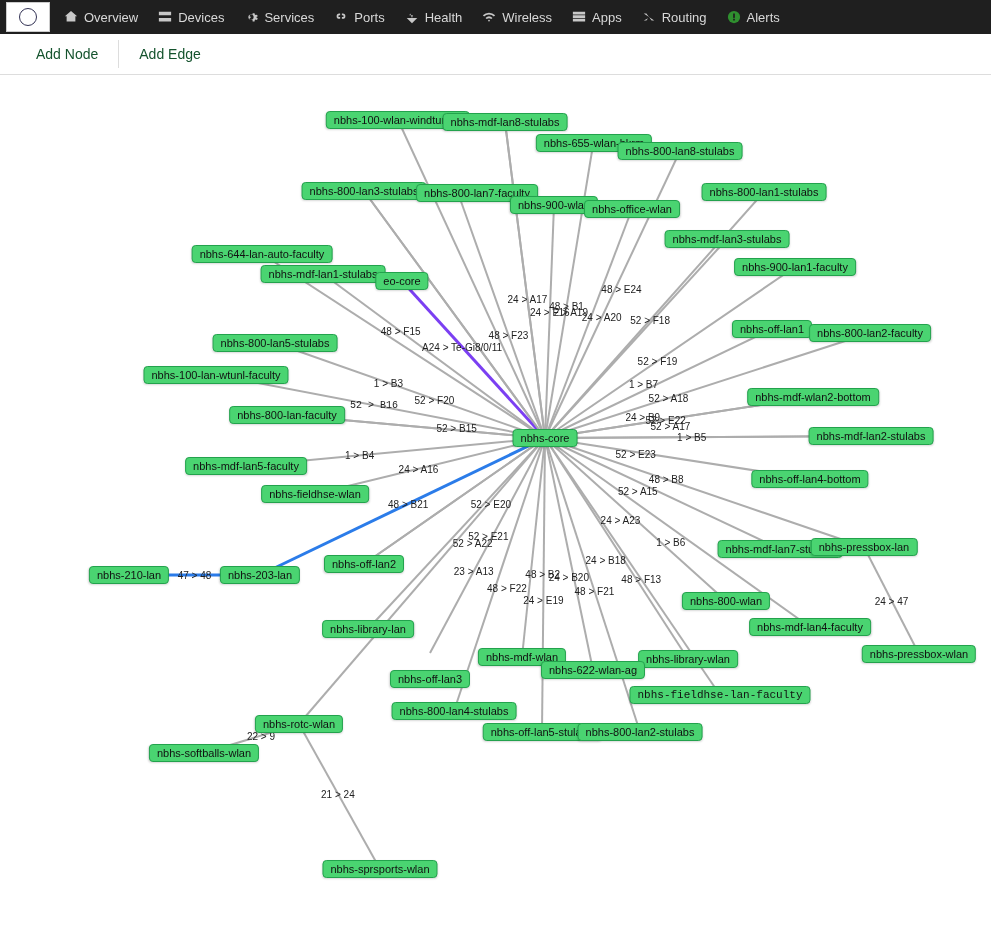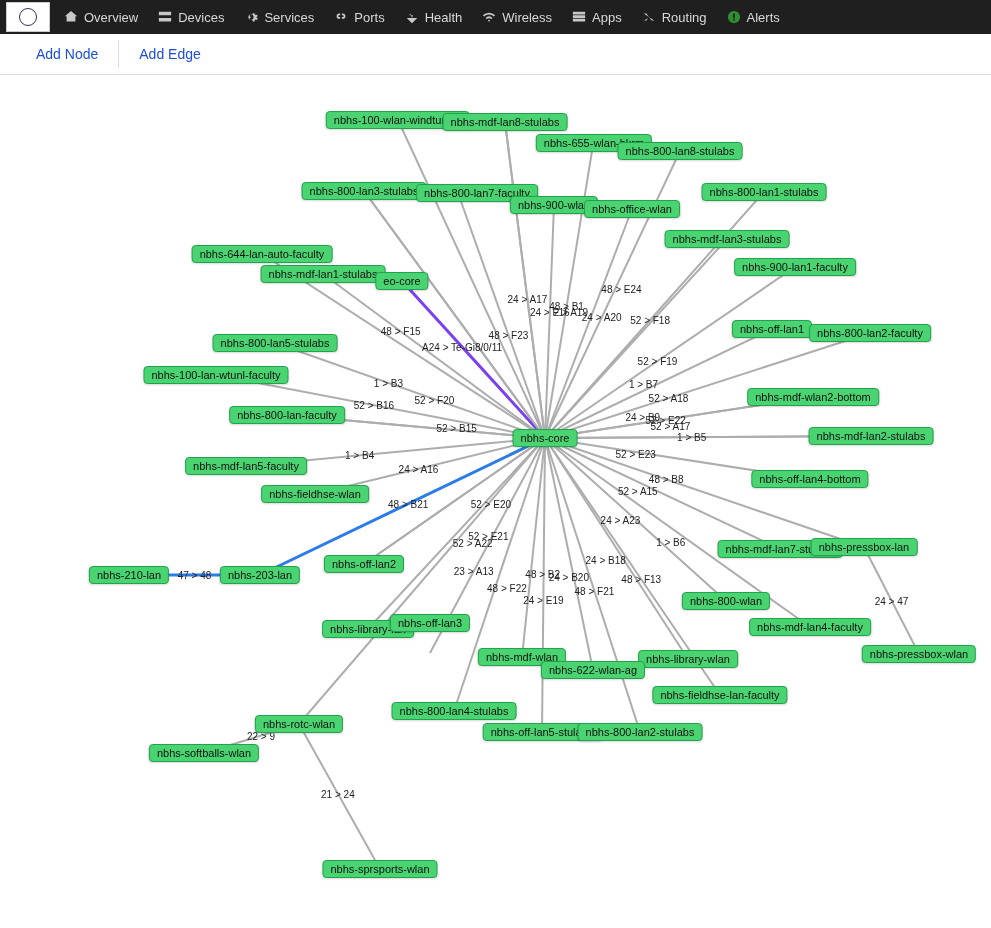--- a/index.html
+++ b/index.html
@@ -4,21 +4,21 @@
 <style>
   html,body{margin:0;padding:0;font-family:Verdana,Arial,Helvetica,sans-serif;background:#fff;color:#333}
   .navbar{background:#1f1f1f;height:34px;display:flex;align-items:center;padding:0 6px;gap:4px}
   .logo{width:42px;height:28px;background:#fff;border:1px solid #ccc;font-size:7px;color:#223;display:flex;flex-direction:column;align-items:center;justify-content:center;line-height:1}
   .logo-glyph{width:16px;height:16px;border:1px solid #335;border-radius:50%;margin-bottom:1px}
   .nav-item{display:flex;align-items:center;gap:6px;color:#d8d8d8;font-size:13px;padding:0 10px;height:34px;cursor:pointer}
   .nav-icon{width:14px;height:14px;display:flex;align-items:center;justify-content:center}
   .nav-icon svg{width:14px;height:14px;fill:#c8c8c8}
   .alert-icon svg{fill:#2f8f2f}
   .toolbar{border-bottom:1px solid #ddd;height:40px;display:flex;align-items:center;padding:0 16px}
-  .tool-btn{color:#1d4ed8;font-size:14px;padding:6px 20px;cursor:pointer}
+  .tool-btn{color:#14532d;font-size:14px;padding:6px 20px;cursor:pointer}
   .tool-sep{width:1px;height:28px;background:#ddd}
   #graph{position:relative;width:991px;height:854px;overflow:hidden}
   svg.edges{position:absolute;inset:0;width:100%;height:100%}
   .edge{stroke:#adadad;stroke-width:2;fill:none}
   .edge.blue{stroke:#2b7ce9;stroke-width:3}
   .edge.purple{stroke:#7b3ff2;stroke-width:3}
   .node{position:absolute;transform:translate(-50%,-50%);background:#4ad471;border:1px solid #23a24d;border-radius:4px;color:#111;font-size:11px;padding:2px 7px;white-space:nowrap;box-shadow:0 1px 2px rgba(0,0,0,.15);cursor:pointer;user-select:none}
   .elabel{position:absolute;transform:translate(-50%,-50%);font-size:10px;color:#222;background:rgba(255,255,255,0);white-space:nowrap;pointer-events:none}
 </style>
 </head>
@@ -172,21 +172,21 @@
     <div class="elabel" style="left: 508.46px; top: 260.1px;">48 &gt; F23</div>
     <div class="elabel" style="left: 549.77px; top: 237px;">24 &gt; F16</div>
     <div class="elabel" style="left: 570.85px; top: 237.05px;">2 &gt; A19</div>
     <div class="elabel" style="left: 621.5px; top: 213.75px;">48 &gt; E24</div>
     <div class="elabel" style="left: 400.7px; top: 256.4px;">48 &gt; F15</div>
     <div class="elabel" style="left: 462.06px; top: 271.94px;">A24 &gt; Te-Gi8/0/11</div>
     <div class="elabel" style="left: 657.5px; top: 286.05px;">52 &gt; F19</div>
     <div class="elabel" style="left: 643.5px; top: 308.5px;">1 &gt; B7</div>
     <div class="elabel" style="left: 668.5px; top: 323.1px;">52 &gt; A18</div>
     <div class="elabel" style="left: 388.4px; top: 307.9px;">1 &gt; B3</div>
-    <div class="elabel" style="left: 373.92px; top: 330.24px;">52 &gt; B16</div>
+    <div class="elabel" style="left: 373.92px; top: 330.24px; font-family: Liberation Mono, monospace;">52 &gt; B16</div>
     <div class="elabel" style="left: 665.6px; top: 344.55px;">52 &gt; E22</div>
     <div class="elabel" style="left: 456.64px; top: 353.34px;">52 &gt; B15</div>
     <div class="elabel" style="left: 691.7px; top: 362.1px;">1 &gt; B5</div>
     <div class="elabel" style="left: 359.62px; top: 380.36px;">1 &gt; B4</div>
     <div class="elabel" style="left: 635.7px; top: 378.58px;">52 &gt; E23</div>
     <div class="elabel" style="left: 418.5px; top: 393.8px;">24 &gt; A16</div>
     <div class="elabel" style="left: 637.8px; top: 416.28px;">52 &gt; A15</div>
     <div class="elabel" style="left: 666.22px; top: 404.42px;">48 &gt; B8</div>
     <div class="elabel" style="left: 408.2px; top: 428.76px;">48 &gt; B21</div>
     <div class="elabel" style="left: 194.5px; top: 500px;">47 &gt; 48</div>
@@ -235,25 +235,25 @@
     <div class="node" style="left: 315px; top: 419px;">nbhs-fieldhse-wlan</div>
     <div class="node" style="left: 780px; top: 474px;">nbhs-mdf-lan7-stulabs</div>
     <div class="node" style="left: 864px; top: 472px;">nbhs-pressbox-lan</div>
     <div class="node" style="left: 260px; top: 500px;">nbhs-203-lan</div>
     <div class="node" style="left: 129px; top: 500px;">nbhs-210-lan</div>
     <div class="node" style="left: 364px; top: 489px;">nbhs-off-lan2</div>
     <div class="node" style="left: 726px; top: 526px;">nbhs-800-wlan</div>
     <div class="node" style="left: 810px; top: 552px;">nbhs-mdf-lan4-faculty</div>
     <div class="node" style="left: 368px; top: 554px;">nbhs-library-lan</div>
     <div class="node" style="left: 919px; top: 579px;">nbhs-pressbox-wlan</div>
-    <div class="node" style="left: 430px; top: 548px;">nbhs-off-lan3</div>
+    <div class="node" style="left: 430px; top: 604px;">nbhs-off-lan3</div>
     <div class="node" style="left: 688px; top: 584px;">nbhs-library-wlan</div>
     <div class="node" style="left: 522px; top: 582px;">nbhs-mdf-wlan</div>
     <div class="node" style="left: 593px; top: 595px;">nbhs-622-wlan-ag</div>
-    <div class="node" style="left: 720px; top: 620px;">nbhs-fieldhse-lan-faculty</div>
+    <div class="node" style="left: 720px; top: 620px; font-family: Liberation Mono, monospace;">nbhs-fieldhse-lan-faculty</div>
     <div class="node" style="left: 299px; top: 649px;">nbhs-rotc-wlan</div>
     <div class="node" style="left: 454px; top: 636px;">nbhs-800-lan4-stulabs</div>
     <div class="node" style="left: 542px; top: 657px;">nbhs-off-lan5-stulabs</div>
     <div class="node" style="left: 640px; top: 657px;">nbhs-800-lan2-stulabs</div>
     <div class="node" style="left: 204px; top: 678px;">nbhs-softballs-wlan</div>
     <div class="node" style="left: 380px; top: 794px;">nbhs-sprsports-wlan</div>
     <div class="node" style="left: 545px; top: 363px;">nbhs-core</div>
   </div>
 
 </body></html>

